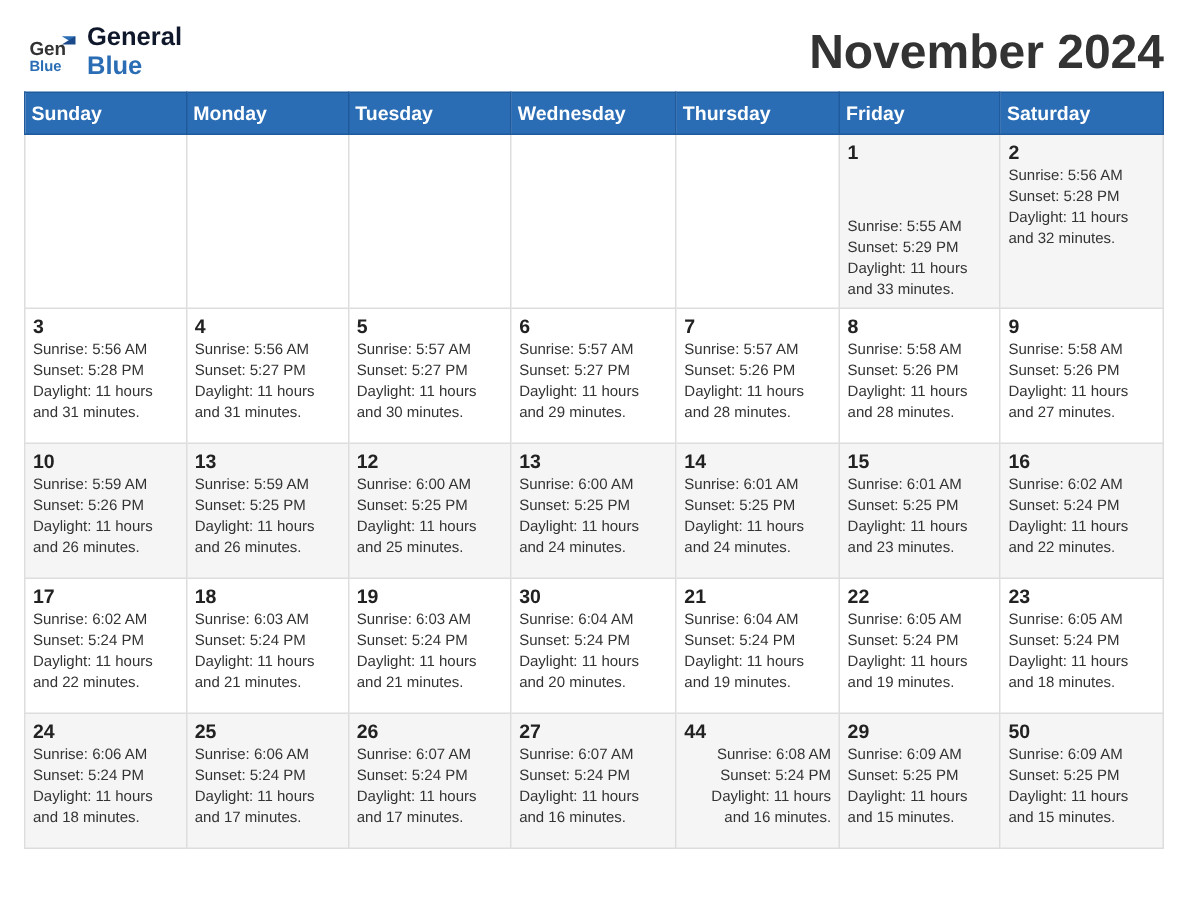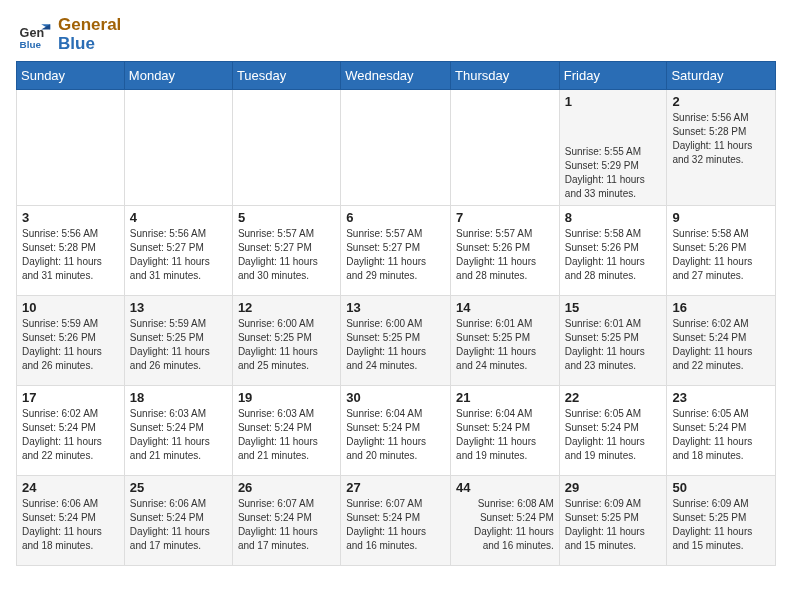--- a/index.html
+++ b/index.html
@@ -43,21 +43,21 @@
       font-size: 11px;
     }
     thead tr {
       background-color: #2a6db5;
       color: #fff;
     }
     thead th {
       padding: 6px 4px;
       text-align: left;
       font-size: 13px;
-      font-weight: normal;
+      font-weight: bold;
       border: 1px solid #1e5a9c;
     }
     tbody tr {
       border-bottom: 1px solid #ccc;
     }
     tbody tr:nth-child(odd) {
       background-color: #f5f5f5;
     }
     tbody tr:nth-child(even) {
       background-color: #fff;
@@ -92,26 +92,27 @@
   <div class="logo">
     <svg class="logo-icon" viewBox="0 0 40 40">
       <rect x="2" y="2" width="36" height="36" rx="4" fill="white"></rect>
       <text x="4" y="22" font-size="14" font-weight="bold" fill="#333">Gen</text>
       <text x="4" y="34" font-size="11" font-weight="bold" fill="#2a6db5">Blue</text>
       <polygon points="28,8 38,14 38,8" fill="#2a6db5"></polygon>
       <polygon points="28,14 38,8 38,14" fill="#1a4a8a"></polygon>
     </svg>
     <div>
       <div style="font-size:17px;font-weight:bold;color:#333;line-height:1.1;">
-        <span style="color:#a16207;">General</span>
+        <span style="color:#0f172a;">General</span>
       </div>
       <div style="font-size:17px;font-weight:bold;color:#2a6db5;line-height:1.1;">Blue</div>
     </div>
   </div>
   <div class="title-block">
+    <div class="month-year">November 2024</div>
   </div>
 </div>
 
 <table>
   <thead>
     <tr>
     <th>Sunday</th>
         <th>Monday</th>
         <th>Tuesday</th>
         <th>Wednesday</th>

